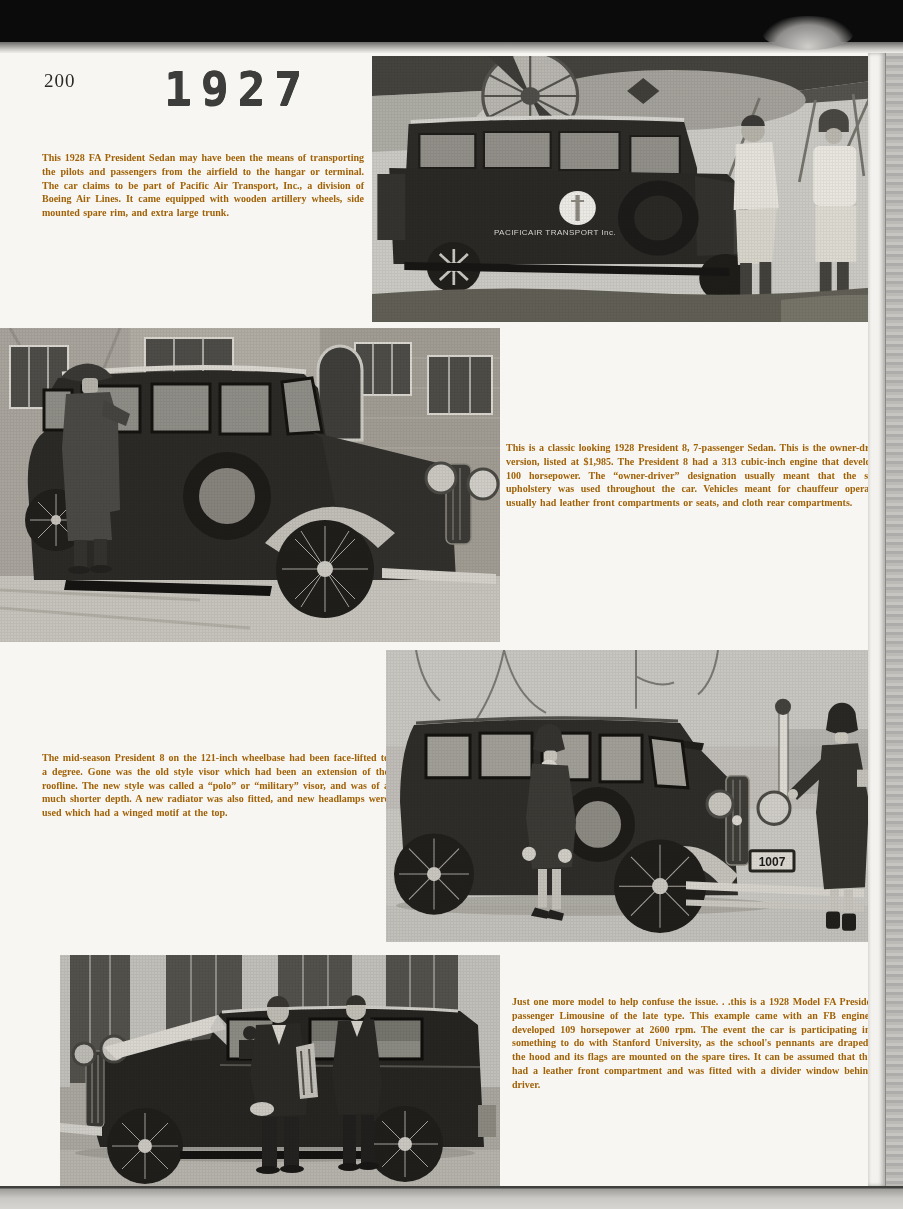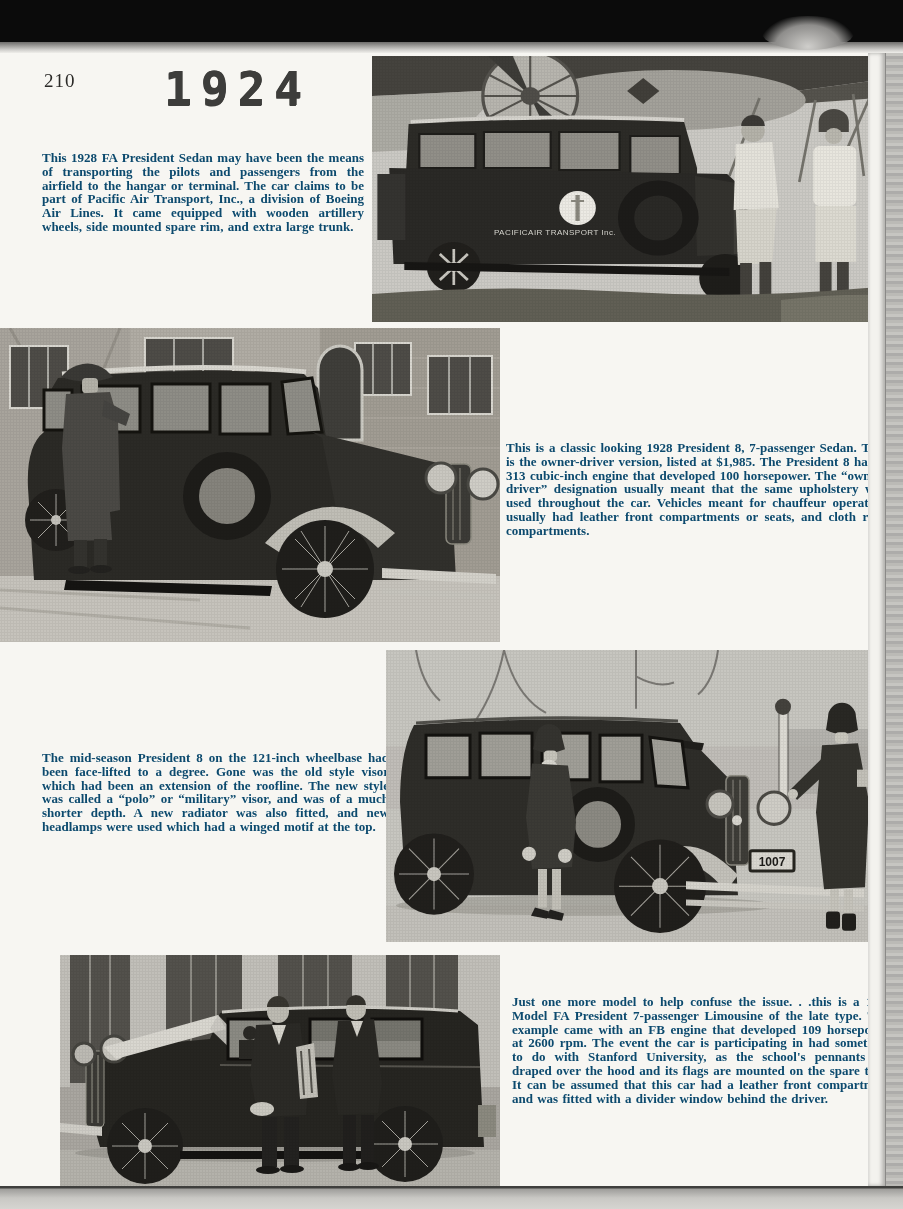--- a/index.html
+++ b/index.html
@@ -16,21 +16,21 @@
   .edge-white{position:absolute;top:53px;left:868px;width:17px;height:1133px;background:#f3f2ee;
         box-shadow:inset -3px 0 4px rgba(0,0,0,.28), inset 2px 0 2px rgba(0,0,0,.08);}
   .edge-pages{position:absolute;top:53px;left:885px;width:18px;height:1133px;
         background:repeating-linear-gradient(180deg,#c6c5c1 0 3px,#adacaa 3px 6px,#bbbab6 6px 9px);
         border-left:1px solid #8a8987;}
   
   .page-number{position:absolute;left:44px;top:70px;font-size:19px;color:#2b2a28;letter-spacing:1px;}
   .page-title{position:absolute;left:164px;top:62px;font-family:"DejaVu Sans Mono",monospace;
         font-weight:700;font-size:46px;letter-spacing:9px;color:#3d3d3b;
         text-shadow:0.6px 0 0 #3d3d3b, 0 0.6px 0 #3d3d3b;}
-  .caption{position:absolute;font-weight:700;font-size:13px;line-height:13.8px;color:#0c4a6e;
+  .caption{position:absolute;font-weight:700;font-size:10px;line-height:13.8px;color:#a16207;
         text-align:justify;word-spacing:1px;}
   #caption1{left:42px;top:151px;width:322px;}
   #caption2{left:506px;top:441px;width:380px;}
   #caption3{left:42px;top:751px;width:347px;}
   #caption4{left:512px;top:995px;width:380px;}
   
   .photo{position:absolute;overflow:hidden;background:#c9c8c3;}
   .photo svg{display:block;width:100%;height:100%;}
   .photo::after{content:"";position:absolute;inset:0;pointer-events:none;
         background-image:radial-gradient(rgba(0,0,0,.06) 1px,transparent 1.2px);
@@ -38,22 +38,22 @@
   #photo1{left:372px;top:56px;width:536px;height:266px;text-align:right;}
   #photo2{left:0;top:328px;width:500px;height:314px;}
   #photo3{left:386px;top:650px;width:484px;height:292px;}
   #photo4{left:60px;top:955px;width:440px;height:231px;}
 </style>
 </head>
 <body>
 
 <div id="page">
 
-  <div class="page-number">210</div>
-  <div class="page-title">1924</div>
+  <div class="page-number">200</div>
+  <div class="page-title">1927</div>
 
   <div class="caption" id="caption1">This 1928 FA President Sedan may have been the means of transporting the pilots and passengers from the airfield to the hangar or terminal. The car claims to be part of Pacific Air Transport, Inc., a division of Boeing Air Lines. It came equipped with wooden artillery wheels, side mounted spare rim, and extra large trunk.</div>
   <div class="caption" id="caption2">This is a classic looking 1928 President 8, 7-passenger Sedan. This is the owner-driver version, listed at $1,985. The President 8 had a 313 cubic-inch engine that developed 100 horsepower. The “owner-driver” designation usually meant that the same upholstery was used throughout the car. Vehicles meant for chauffeur operation usually had leather front compartments or seats, and cloth rear compartments.</div>
   <div class="caption" id="caption3">The mid-season President 8 on the 121-inch wheelbase had been face-lifted to a degree. Gone was the old style visor which had been an extension of the roofline. The new style was called a “polo” or “military” visor, and was of a much shorter depth. A new radiator was also fitted, and new headlamps were used which had a winged motif at the top.</div>
   <div class="caption" id="caption4">Just one more model to help confuse the issue. . .this is a 1928 Model FA President 7-passenger Limousine of the late type. This example came with an FB engine that developed 109 horsepower at 2600 rpm. The event the car is participating in had something to do with Stanford University, as the school's pennants are draped over the hood and its flags are mounted on the spare tires. It can be assumed that this car had a leather front compartment and was fitted with a divider window behind the driver.</div>
 
   <div class="photo" id="photo1" role="img" aria-label="1928 FA President Sedan parked under a biplane wing with two pilots and a man in a suit">
     <svg viewBox="0 0 498 266" preserveAspectRatio="none">
       <rect width="498" height="266" fill="#cbc9c4"></rect>
       <g>

